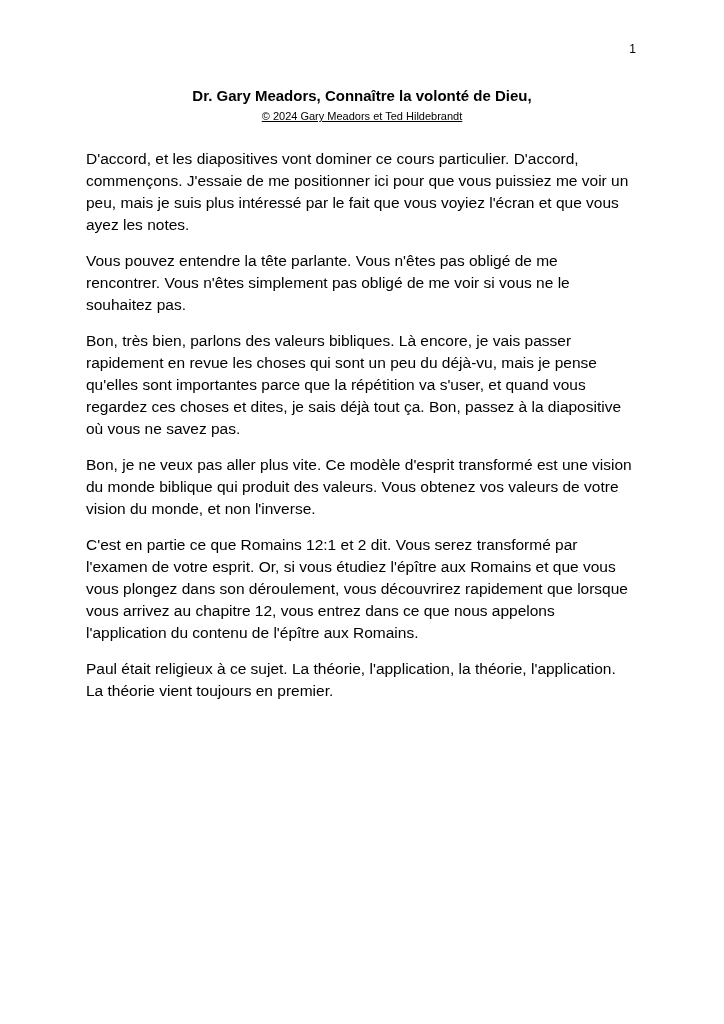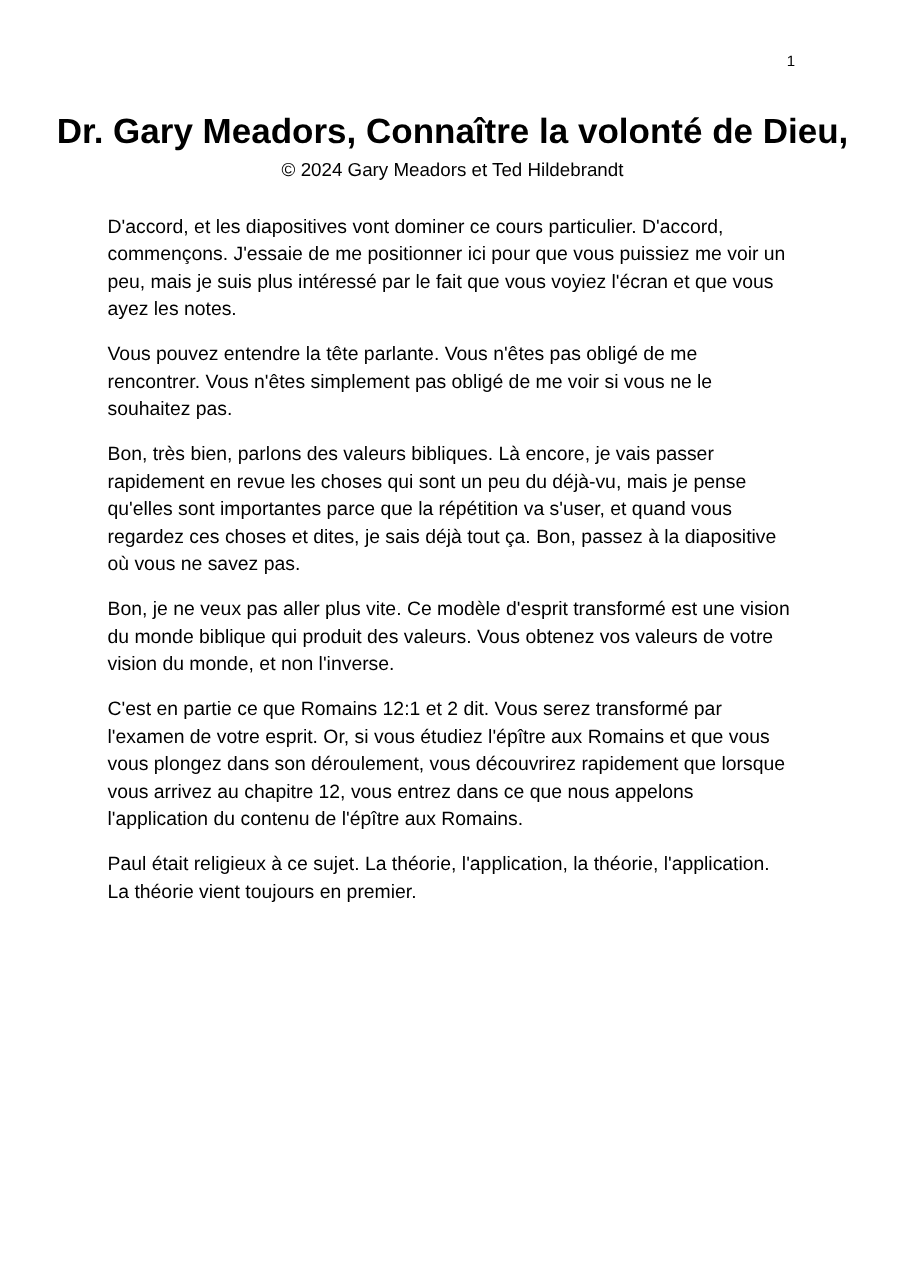--- a/index.html
+++ b/index.html
@@ -23,28 +23,29 @@
     right: 88px;
     font-size: 12px;
     color: #000000;
   }
   .doc-header {
     margin: 0;
     padding-top: 86px;
     text-align: center;
   }
   .doc-title {
-    font-size: 28px;
+    font-size: 15px;
     font-weight: bold;
     line-height: 1.35;
     margin: 0;
   }
   .doc-copyright {
-    font-size: 15px;
+    font-size: 11px;
     margin-top: 4px;
+    text-decoration: underline;
   }
   .doc-body {
     margin: 26px 88px 0 86px;
     font-size: 15.5px;
     line-height: 1.42;
     text-align: left;
   }
   .doc-body p {
     margin: 0 0 14px 0;
   }

